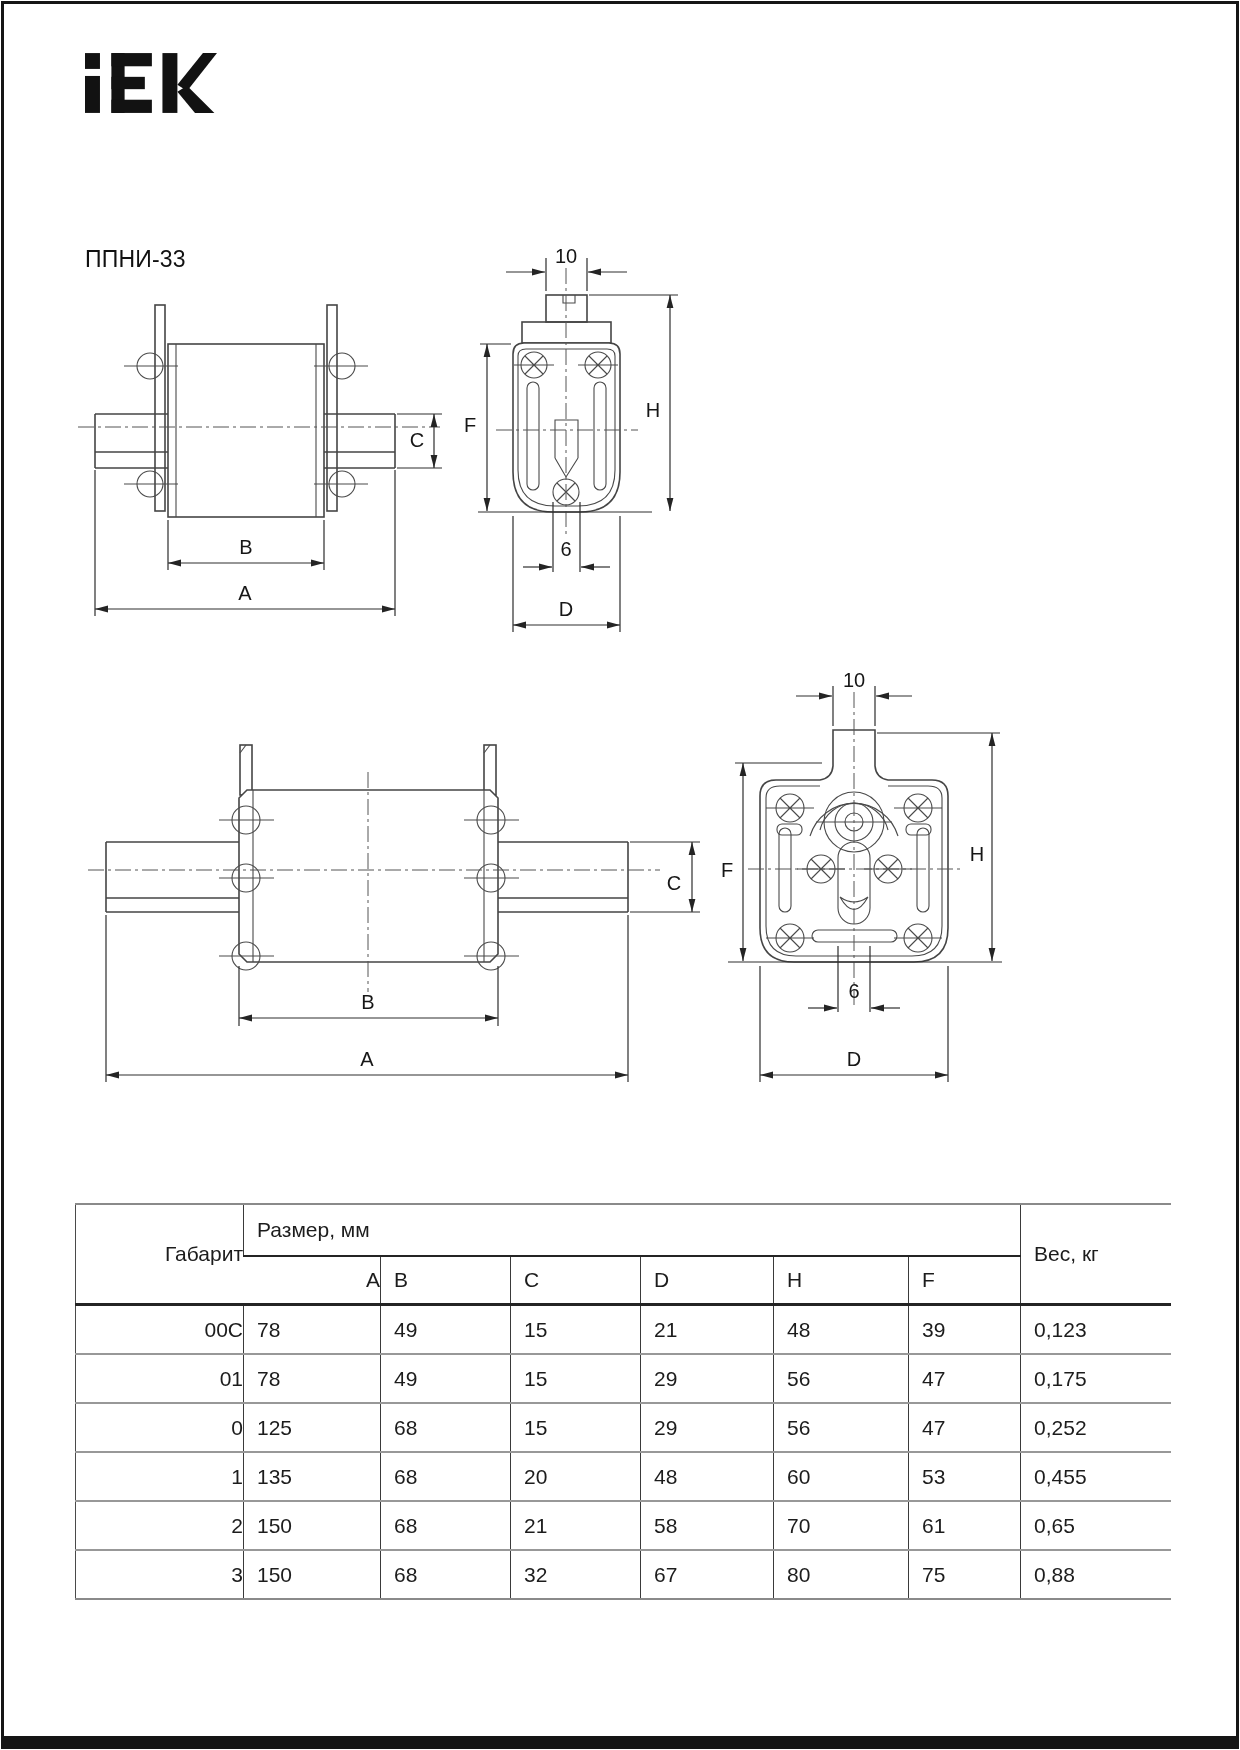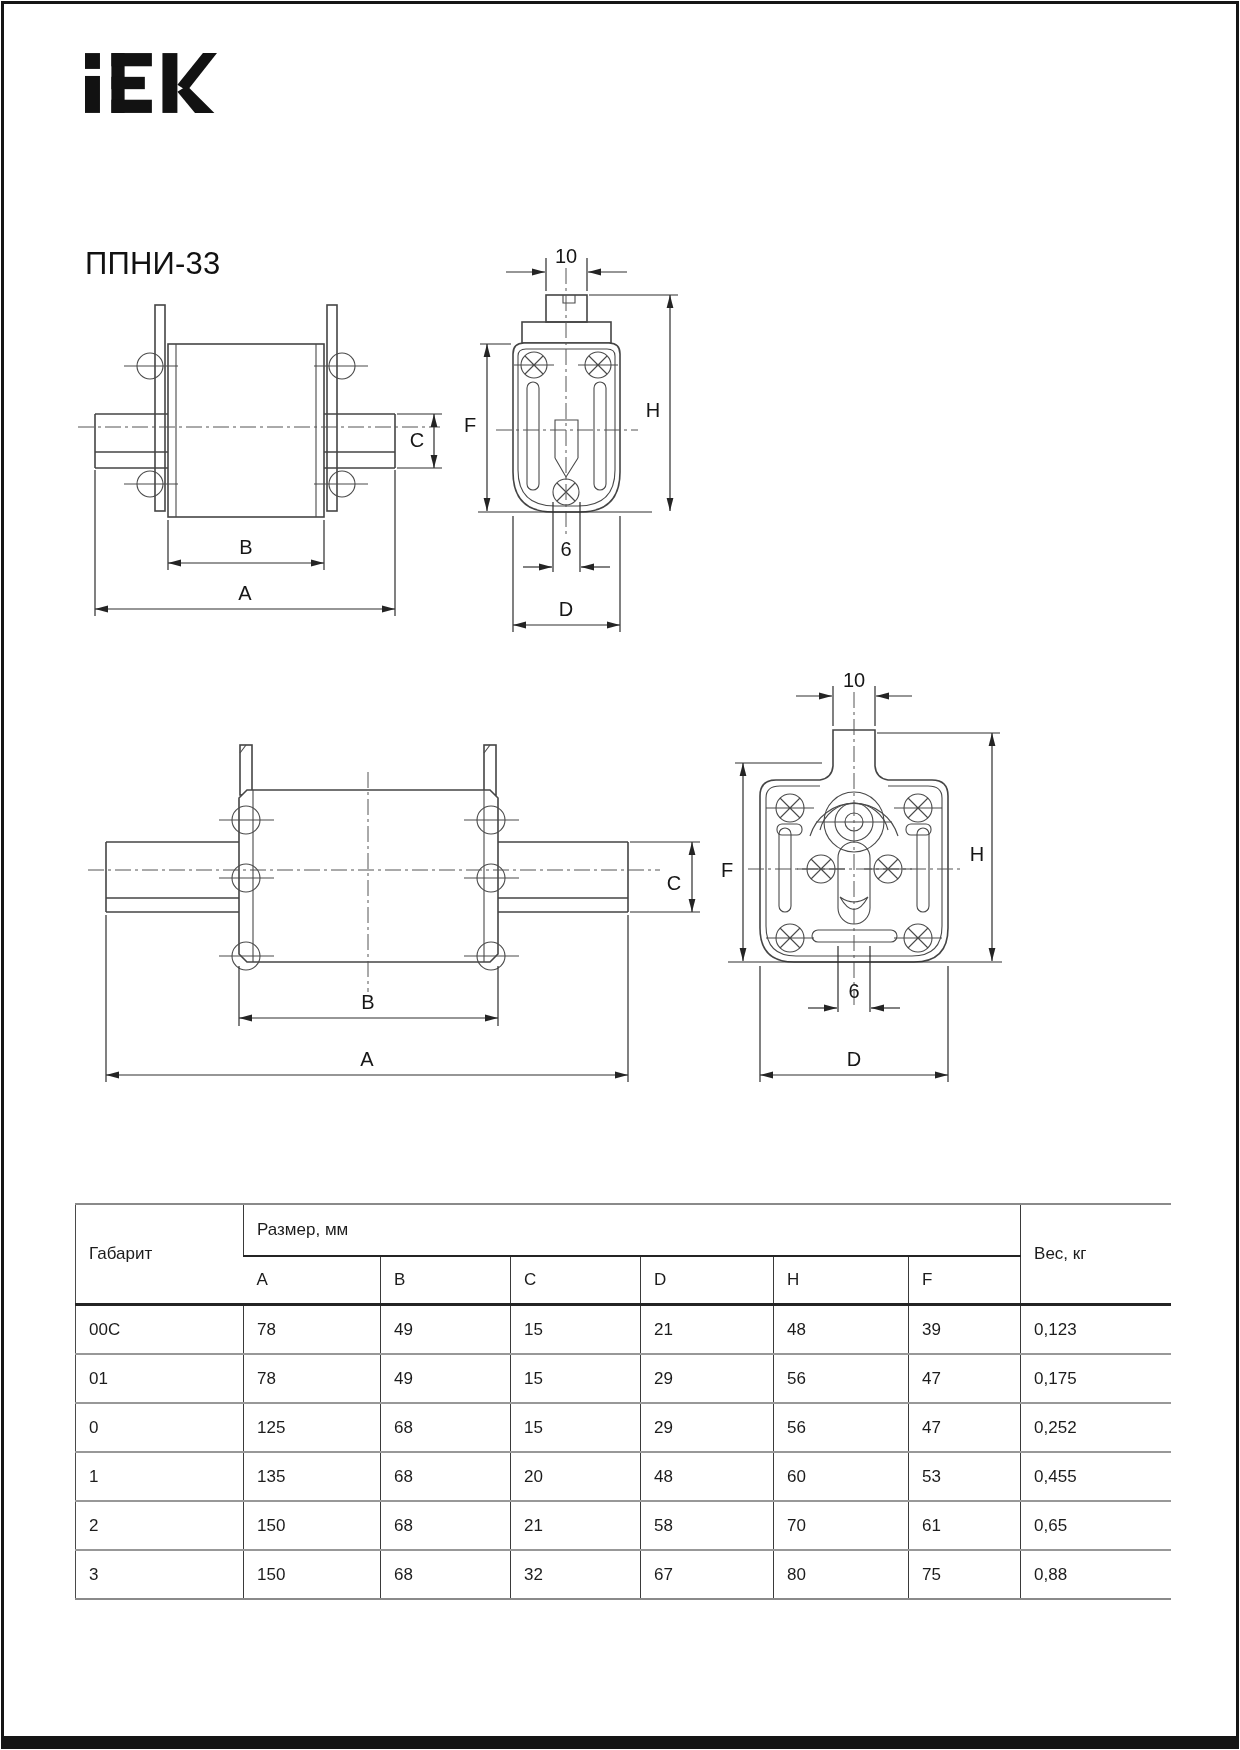--- a/index.html
+++ b/index.html
@@ -1,37 +1,37 @@
 <!DOCTYPE html>
 <html><head>
 <meta charset="utf-8">
 <style>
   html,body{margin:0;padding:0;background:#d9d9d9;}
   #page{position:relative;width:1240px;height:1750px;background:#ffffff;overflow:hidden;
         font-family:"Liberation Sans",sans-serif;color:#1a1a1a;}
   #frame{position:absolute;inset:1px;border:3px solid #151515;border-bottom-width:13px;
          box-sizing:border-box;pointer-events:none;}
-  .fig-label{position:absolute;font-size:31px;letter-spacing:.2px;color:#111;white-space:pre;}
+  .fig-label{position:absolute;font-size:23px;letter-spacing:.2px;color:#111;white-space:pre;}
   #fig1-label{left:85px;top:246px;}
   #fig2-label{left:85px;top:664px;}
   #caption{position:absolute;left:78px;top:1098px;font-size:25px;color:#111;white-space:pre;}
   #drawing{position:absolute;left:0;top:0;}
   .ln{fill:none;stroke:#454545;stroke-width:1.6;}
   .tn{fill:none;stroke:#4a4a4a;stroke-width:1.1;}
   .wh{fill:#ffffff;stroke:#454545;stroke-width:1.6;}
   .cl{fill:none;stroke:#555;stroke-width:1;stroke-dasharray:16 4 3 4;}
   .dl{fill:none;stroke:#2e2e2e;stroke-width:1.2;}
   .dim{font:20px "Liberation Sans",sans-serif;fill:#161616;text-anchor:middle;}
   
   #spec{position:absolute;left:75px;top:1203px;}
   table{border-collapse:collapse;table-layout:fixed;width:1095px;
         border-top:2px solid #8a8a8a;border-bottom:2px solid #8a8a8a;border-left:1px solid #4a4a4a;}
-  th,td{font-weight:normal;text-align:left;padding:0 0 0 13px;font-size:17px;color:#1c1c1c;
+  th,td{font-weight:normal;text-align:left;padding:0 0 0 13px;font-size:21px;color:#1c1c1c;
         border-left:1px solid #3a3a3a;overflow:hidden;white-space:nowrap;}
-  th:first-child,td:first-child{border-left:none;}
+  th:first-child,td:first-child{border-left:none;text-align:right;}
   tr.h1 th{height:50px;}
   tr.h2 th{height:46px;border-bottom:3px solid #242424;}
   th.size-span{border-bottom:2px solid #242424;}
   th.rowspan2{border-bottom:3px solid #242424;}
   tbody td{height:47px;border-top:2px solid #989898;}
   tbody tr:first-child td{border-top:none;}
 </style>
 </head>
 <body>
 

